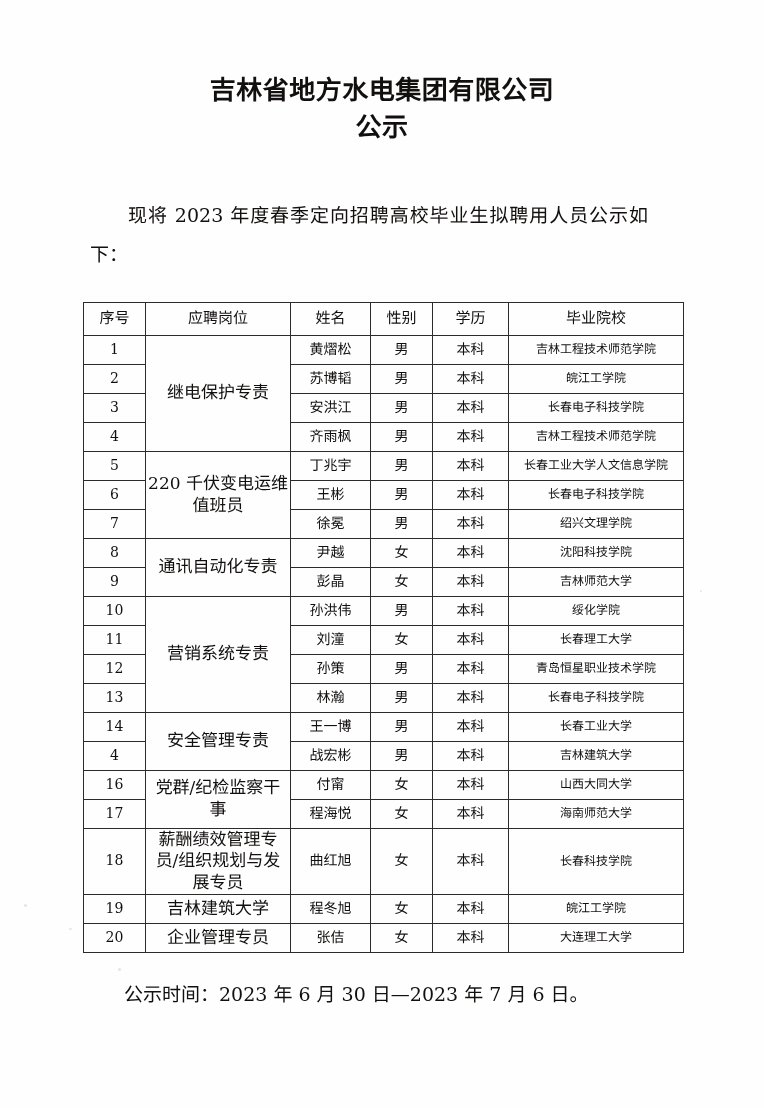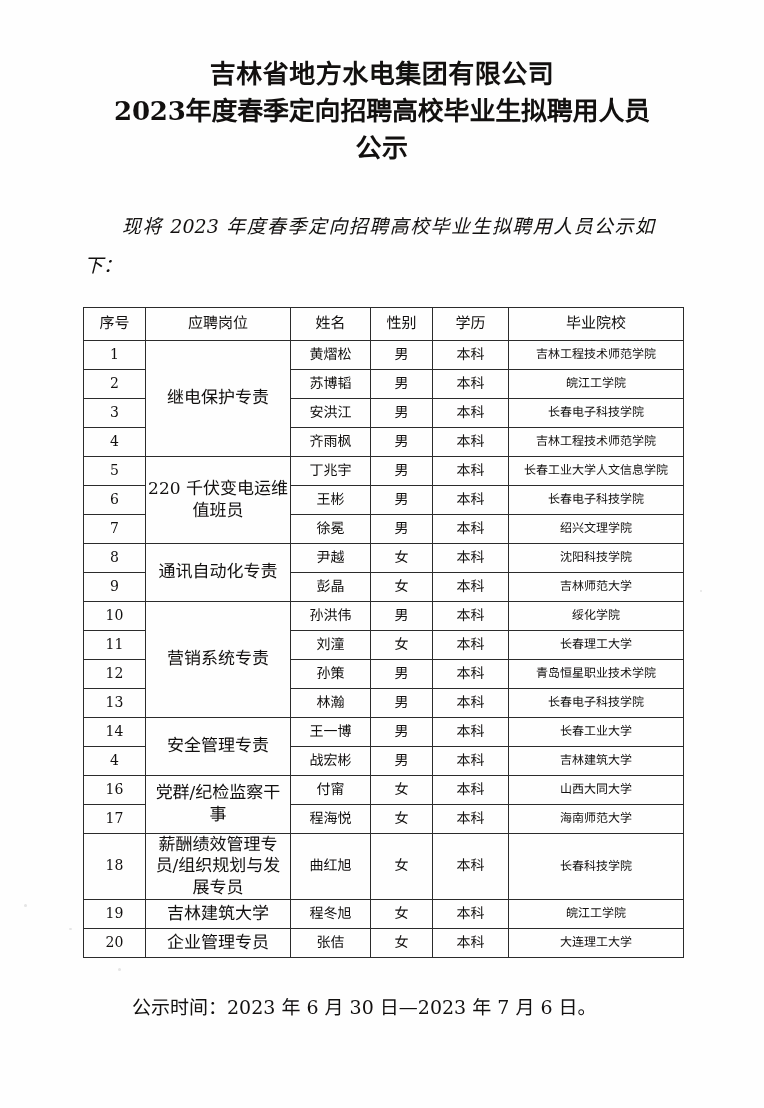--- a/index.html
+++ b/index.html
@@ -25,40 +25,39 @@
 
   
   .speck {
     position: absolute;
     background: #cfcfcf;
     opacity: .55;
     border-radius: 50%;
   }
 
   .doc-title {
-    margin: 0;
+    margin: 16px;
     padding: 56px 60px 0 60px;
     text-align: center;
     font-size: 26px;
     font-weight: bold;
     line-height: 1.42;
     letter-spacing: .5px;
     font-family: "DejaVu Serif", "Liberation Serif", serif;
   }
   .doc-title .line { display: block; white-space: nowrap; }
   .doc-title .line-2 { letter-spacing: -0.2px; }
 
   .intro {
-    margin: 6px;
+    margin: 12px;
     padding: 34px 104px 0 78px;
     font-size: 19px;
     line-height: 2.05;
     text-align: justify;
     text-indent: 2em;
-    font-style: italic;
   }
 
   .table-wrap {
     padding: 16px 48px 0 83px;
   }
 
   table.listing {
     border-collapse: collapse;
     width: 600px;
     table-layout: fixed;
@@ -91,40 +90,39 @@
     line-height: 1.35;
     padding: 2px 4px;
   }
   td.school-cell { font-size: 12px; }
   td.idx-cell { font-family: "DejaVu Serif", "Liberation Serif", serif; font-size: 14px; }
 
   .footnotes {
     padding: 14px 78px 0 78px;
   }
   .footnotes p {
-    margin: 16px;
+    margin: 8px;
     font-size: 19px;
     line-height: 2.05;
     text-indent: 2em;
     text-align: justify;
   }
 </style>
 </head>
 <body>
 
 <div class="page">
 
   <div class="speck" style="left:24px;  top:904px;  width:3px; height:3px;"></div>
   <div class="speck" style="left:69px;  top:928px;  width:3px; height:2px;"></div>
   <div class="speck" style="left:118px; top:968px;  width:3px; height:3px;"></div>
   <div class="speck" style="left:700px; top:590px;  width:2px; height:2px;"></div>
 
   <h1 class="doc-title">
     <span class="line line-1">吉林省地方水电集团有限公司</span>
-    <span class="line line-2">2023年度春季定向招聘高校毕业生拟聘用人员</span>
     <span class="line line-3">公示</span>
   </h1>
 
   <p class="intro">现将 2023 年度春季定向招聘高校毕业生拟聘用人员公示如下：</p>
 
   <div class="table-wrap">
     <table class="listing">
       <colgroup>
         <col class="c-idx">
           <col class="c-post">

